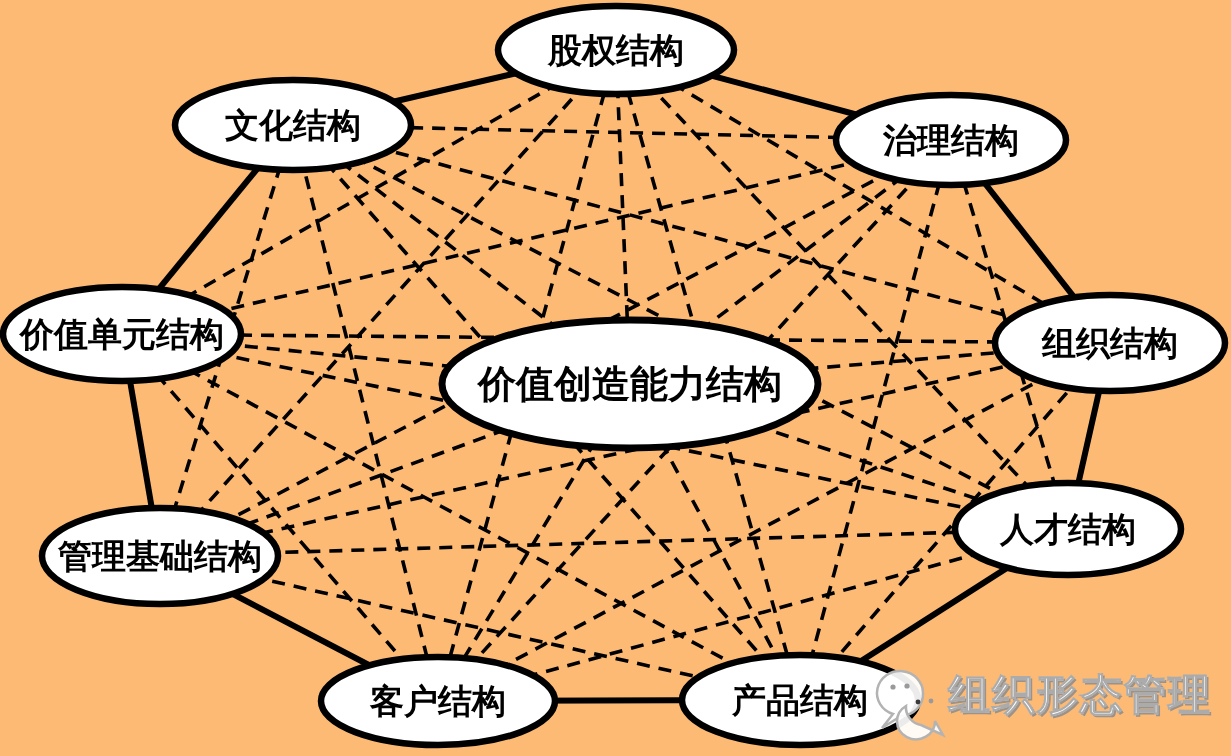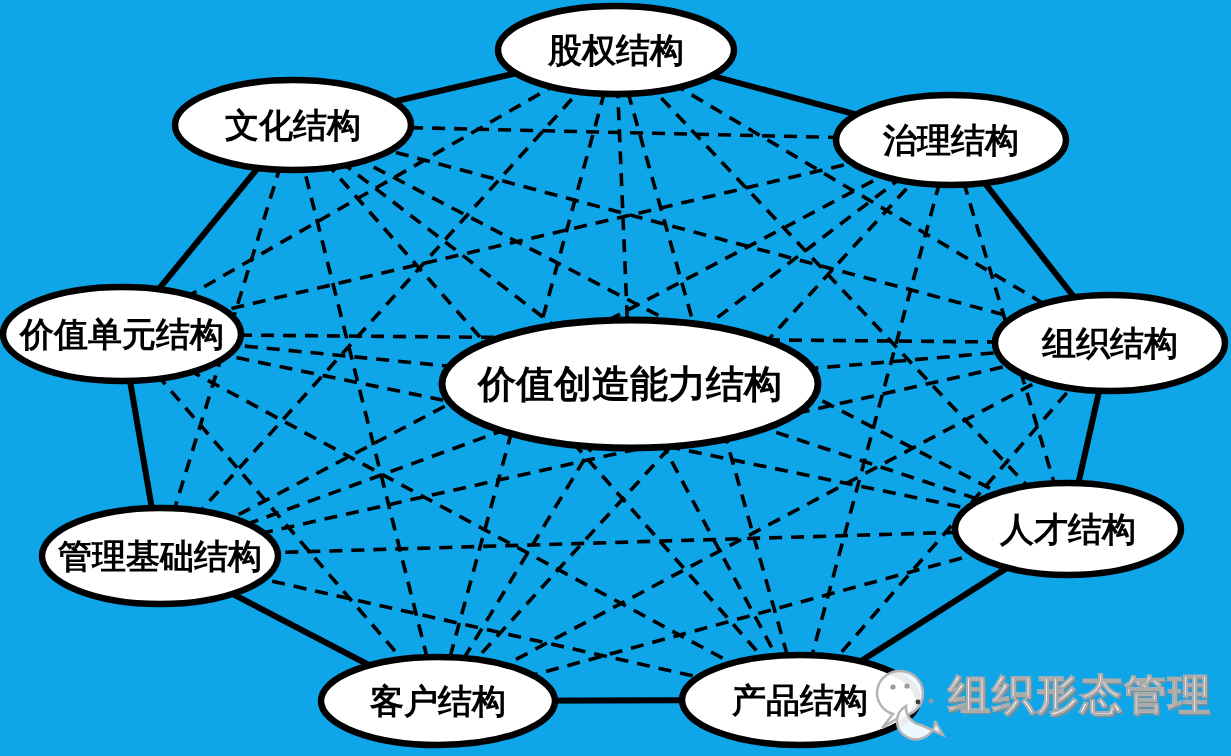--- a/index.html
+++ b/index.html
@@ -5,21 +5,21 @@
   html, body {
     margin: 0;
     padding: 0;
     background: #ffffff;
     font-family: "DejaVu Sans", "Liberation Sans", sans-serif;
   }
   .stage {
     position: relative;
     width: 1231px;
     height: 756px;
-    background: #0ea5e9;
+    background: #fdba74;
     overflow: hidden;
   }
   svg { display: block; }
   .node-label {
     font-family: "DejaVu Sans", "Liberation Sans", sans-serif;
     font-weight: bold;
     fill: #000000;
   }
   .watermark-text {
     font-family: "DejaVu Sans", "Liberation Sans", sans-serif;

